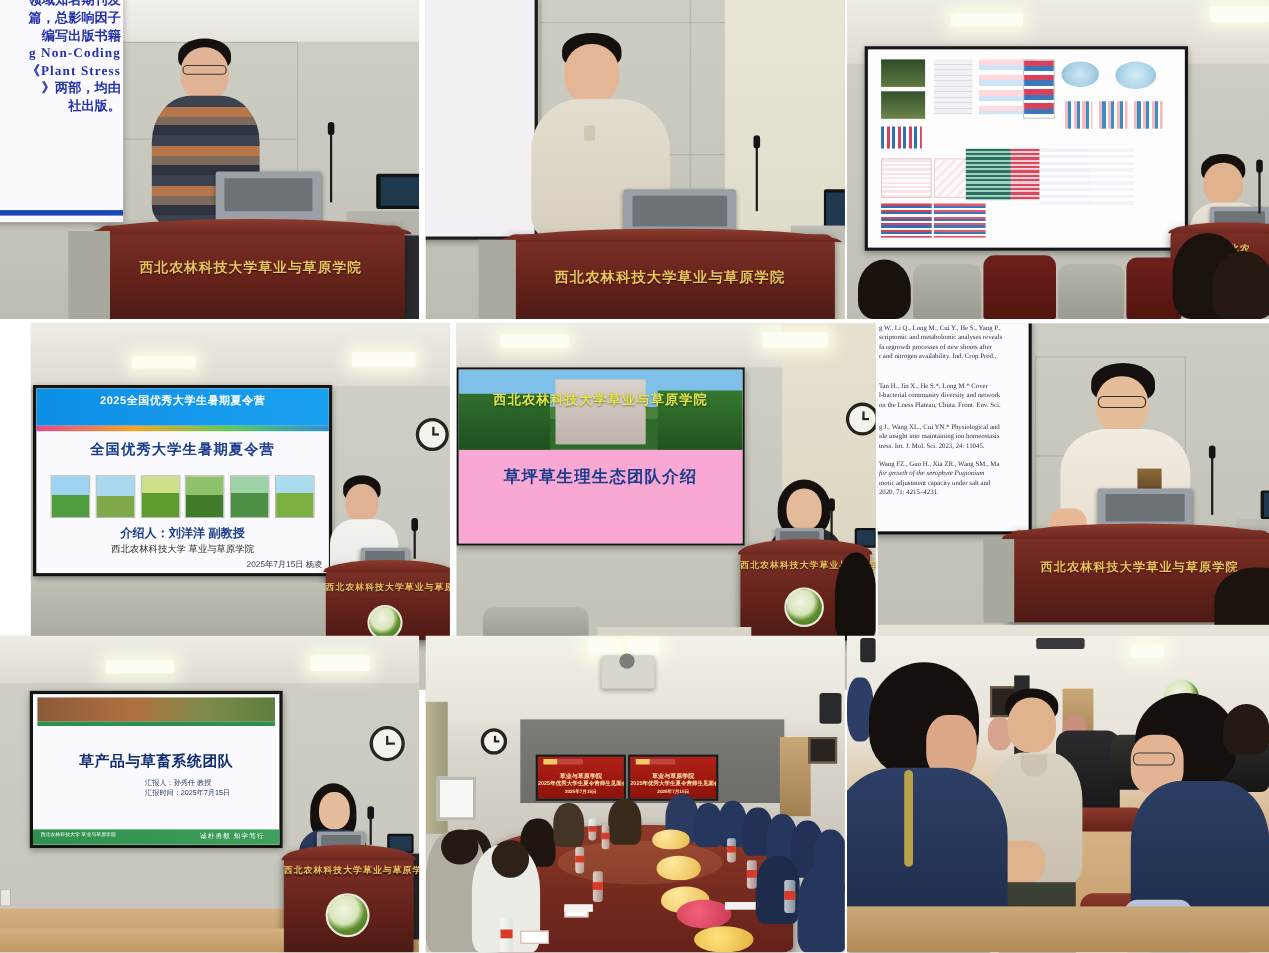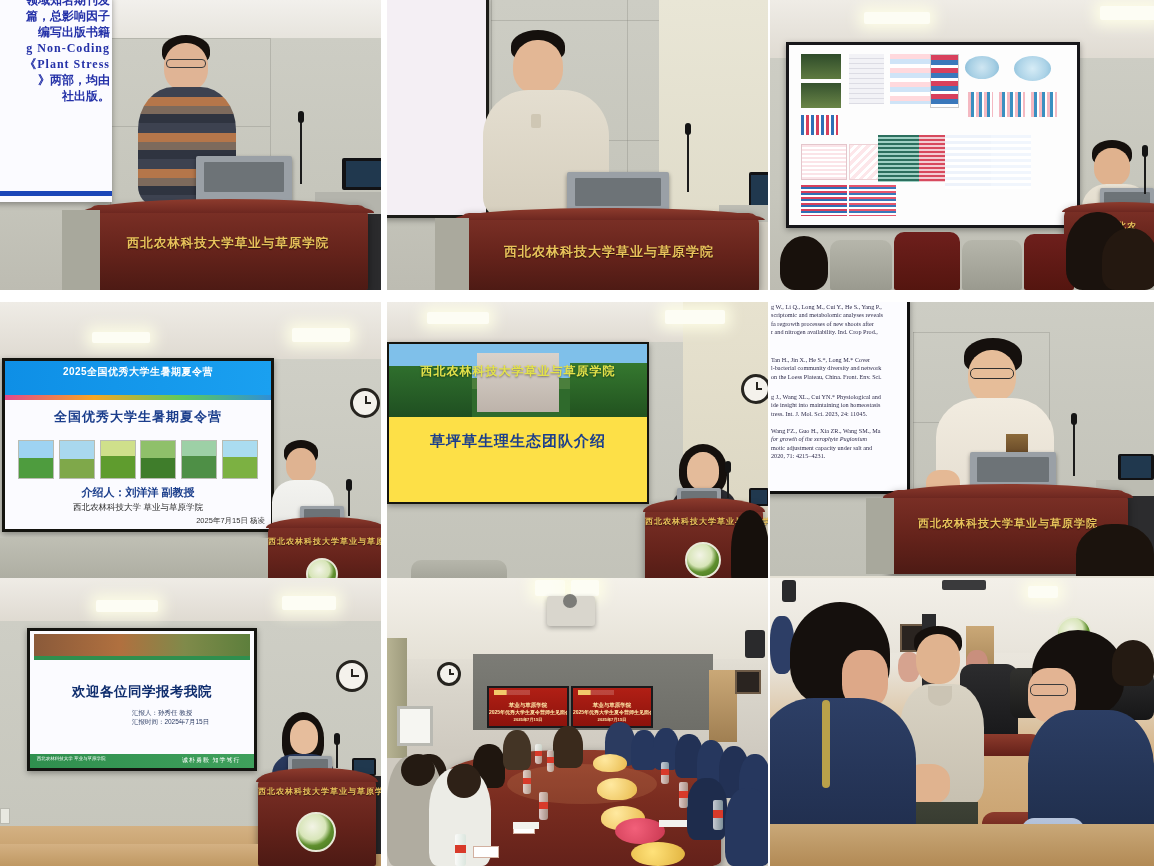--- a/index.html
+++ b/index.html
@@ -9,21 +9,21 @@
 
   #collage{ position:relative; width:1154px; height:866px; background:#ffffff; }
 
   .cell{ position:absolute; overflow:hidden; background:#cfcfc8; }
   
   .c0{ left:0px;   width:381px; }
   .c1{ left:387px; width:381px; }
   .c2{ left:770px; width:384px; }
   
   .r0{ top:0px;   height:290px; }
-  .r1{ top:302px; height:333px; }
+  .r1{ top:294px; height:333px;margin-left:28px; }
   .r2{ top:578px; height:288px; }
 
   
   .room{ position:absolute; inset:0; }
   .ceiling{ position:absolute; left:0; right:0; top:0; height:14%;
             background:linear-gradient(#f2f0ec,#e6e3dc); }
   .ceiling2{ position:absolute; left:0; right:0; top:0; height:22%;
             background:linear-gradient(#efece6,#ded9d0); }
   .wall{ position:absolute; left:0; right:0; top:13%; bottom:0;
          background:linear-gradient(180deg,#cdcdc4 0%,#c6c6bc 60%,#bdbcb2 100%); }
@@ -314,21 +314,21 @@
       <div class="clock" style="left:354px;top:72px;width:30px;height:30px;"></div>
 
       <div class="screen noborder" style="left:0;top:40px;width:262px;height:162px;border:2px solid #15150f;">
         <div style="position:absolute;left:0;right:0;top:0;height:46%;
                     background:linear-gradient(180deg,#7fc0ea 0 46%,#4b7f3c 46% 62%,#2f6a2c 62% 100%);">
           <div style="position:absolute;left:34%;top:12%;width:32%;height:82%;background:linear-gradient(#d9d2cb,#bdb3aa);"></div>
           <div style="position:absolute;left:0;top:30%;width:32%;height:70%;background:linear-gradient(#2f6f2d,#1f4f21);"></div>
           <div style="position:absolute;right:0;top:26%;width:30%;height:74%;background:linear-gradient(#35782f,#21521f);"></div>
           <div class="sl-txt" style="top:26%;color:#e4e24a;font-size:12px;letter-spacing:1px;text-shadow:0 1px 2px rgba(0,0,0,.45);">西北农林科技大学草业与草原学院</div>
         </div>
-        <div style="position:absolute;left:0;right:0;top:46%;bottom:0;background:#fde047;">
+        <div style="position:absolute;left:0;right:0;top:46%;bottom:0;background:#f9a8d4;">
           <div class="sl-txt" style="top:18%;font-size:15px;letter-spacing:1px;">草坪草生理生态团队介绍</div>
         </div>
       </div>
 
       <div class="person" style="left:282px;top:142px;width:70px;height:100px;">
         <div class="hair" style="left:10px;top:0;width:48px;height:52px;border-radius:50% 50% 40% 40%;"></div>
         <div class="head" style="left:18px;top:8px;width:32px;height:38px;background:#e4bb9a;"></div>
         <div class="body" style="left:2px;top:44px;width:66px;height:58px;background:linear-gradient(#2d2d33,#17171c);"></div>
       </div>
       <div class="laptop" style="left:290px;top:186px;width:44px;height:22px;"></div>
@@ -412,21 +412,21 @@
       <div class="ceiling2" style="height:16%;"></div>
       <div class="wall" style="top:15%;background:linear-gradient(#cecec5,#c5c5bb);"></div>
       <div class="lightbar" style="left:96px;top:22px;width:62px;height:12px;"></div>
       <div class="lightbar" style="left:282px;top:18px;width:54px;height:14px;"></div>
       <div class="clock" style="left:336px;top:82px;width:32px;height:32px;"></div>
       <div class="floor" style="height:14%;background:linear-gradient(#d4b183,#bf9862);"></div>
 
       <div class="screen" style="left:27px;top:50px;width:230px;height:143px;border-color:#141410;">
         <div style="position:absolute;left:2%;right:2%;top:2%;height:16%;background:linear-gradient(90deg,#8a5a3a,#b0703f 40%,#7f8a4a 70%,#5d7f3c);"></div>
         <div style="position:absolute;left:2%;right:2%;top:18%;height:3%;background:#2f8f4e;"></div>
-        <div class="sl-txt" style="top:38%;font-size:13.5px;color:#0f2d6e;letter-spacing:.5px;">欢迎各位同学报考我院</div>
+        <div class="sl-txt" style="top:38%;font-size:13.5px;color:#0f2d6e;letter-spacing:.5px;">草产品与草畜系统团队</div>
         <div style="position:absolute;right:20%;top:56%;text-align:left;font-size:6.5px;line-height:9px;color:#2b3b63;">
           <div>汇报人：孙秀任 教授</div>
           <div>汇报时间：2025年7月15日</div>
         </div>
         <div style="position:absolute;left:0;right:0;bottom:0;height:10%;background:linear-gradient(90deg,#2f8f4e,#3fa05c);">
           <div style="position:absolute;left:3%;top:14%;font-size:4.5px;color:#ffffff;">西北农林科技大学 草业与草原学院</div>
           <div style="position:absolute;right:6%;top:10%;font-size:6px;color:#ffffff;letter-spacing:1px;">诚朴勇毅    知学笃行</div>
         </div>
       </div>
 

